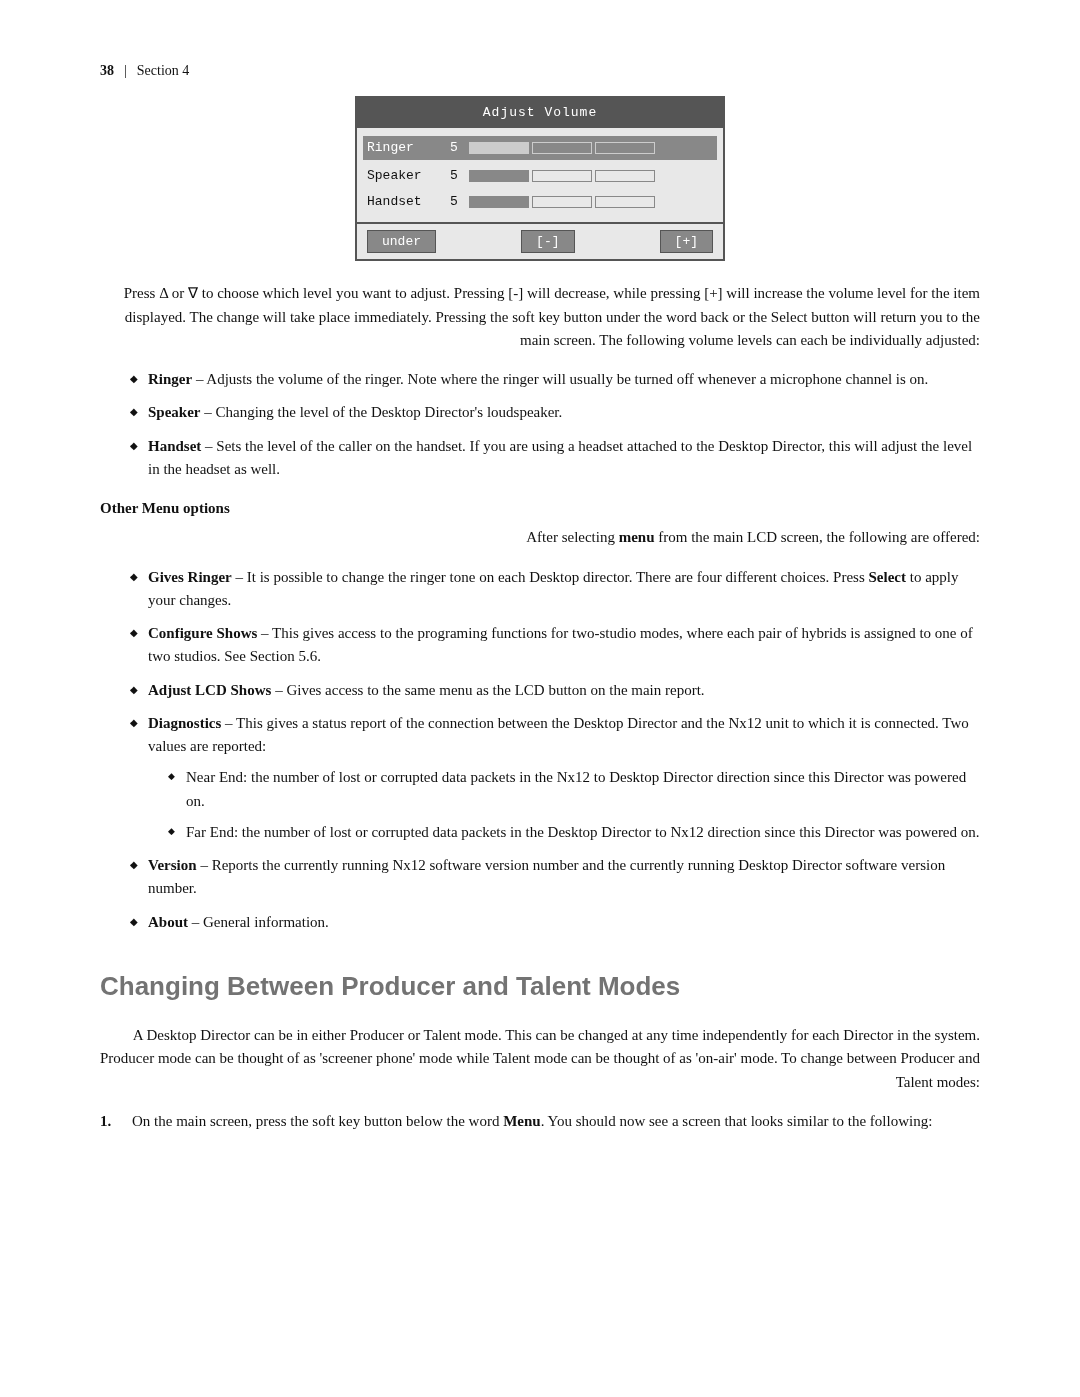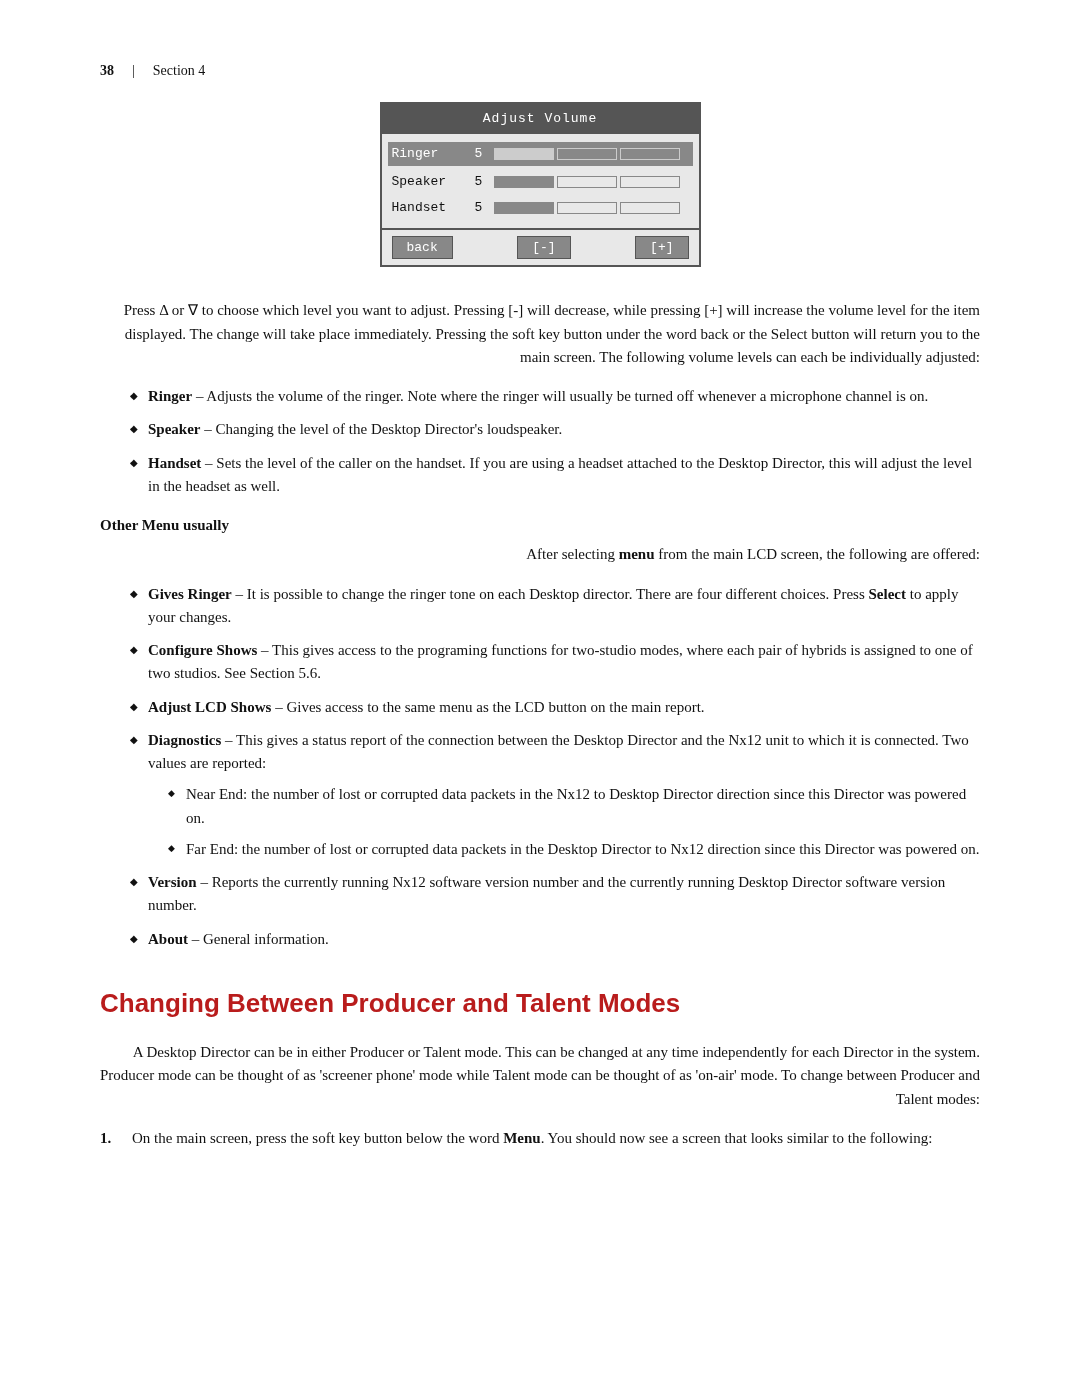--- a/index.html
+++ b/index.html
@@ -11,40 +11,40 @@
       color: #111111;
       width: 1080px;
       min-height: 1397px;
       padding: 60px 100px 80px 100px;
     }
 
     .page-header {
       font-family: Georgia, serif;
       font-size: 14px;
       font-weight: bold;
-      margin-bottom: 20px;
+      margin-bottom: 14px;
       display: flex;
       align-items: center;
-      gap: 18px;
+      gap: 10px;
     }
     .page-header .page-num {
       font-weight: bold;
     }
     .page-header .divider {
       font-weight: normal;
     }
     .page-header .section-label {
       font-weight: normal;
     }
 
     
     .lcd-widget {
       border: 2px solid #555;
-      width: 321px;
-      margin: 0 auto 32px auto;
+      width: 370px;
+      margin: 0 auto 21px auto;
       background: #e8e8e8;
       font-family: 'Courier New', Courier, monospace;
       font-size: 13px;
     }
     .lcd-title-bar {
       background: #555555;
       color: #ffffff;
       text-align: center;
       padding: 5px 8px;
       font-family: 'Courier New', Courier, monospace;
@@ -173,21 +173,21 @@
       margin-top: 4px;
     }
 
     
     .section-heading {
       font-family: 'Helvetica Neue', Arial, sans-serif;
       font-size: 26px;
       font-weight: bold;
       margin: 32px 0 18px 0;
       border-bottom: none;
-      color: #b91c1c;
+      color: #737373;
     }
 
     
     .numbered-list {
       list-style: none;
       margin: 0 0 16px 0;
     }
     .numbered-list li {
       display: flex;
       gap: 12px;
@@ -238,41 +238,41 @@
       <span class="lcd-row-num">5</span>
       <div class="lcd-bar-container">
         <div class="lcd-bar-filled" style="width:60px;"></div>
         <div class="lcd-bar-empty" style="width:60px;"></div>
         <div class="lcd-bar-empty" style="width:60px;"></div>
       </div>
     </div>
 
   </div>
   <div class="lcd-buttons">
-    <button class="lcd-btn">back</button>
+    <button class="lcd-btn">under</button>
     <button class="lcd-btn">[-]</button>
     <button class="lcd-btn">[+]</button>
   </div>
 </div>
 
 <p class="body-text">Press Δ or ∇ to choose which level you want to adjust. Pressing [-] will decrease, while pressing [+] will increase the volume level for the item displayed. The change will take place immediately. Pressing the soft key button under the word back or the Select button will return you to the main screen. The following volume levels can each be individually adjusted:</p>
 
 <ul class="bullet-list">
   <li>
     <span class="term">Ringer</span><span> – Adjusts the volume of the ringer. Note where the ringer will usually be turned off whenever a microphone channel is on.</span>
   </li>
   <li>
     <span class="term">Speaker</span><span> – Changing the level of the Desktop Director's loudspeaker.</span>
   </li>
   <li>
     <span class="term">Handset</span><span> – Sets the level of the caller on the handset. If you are using a headset attached to the Desktop Director, this will adjust the level in the headset as well.</span>
   </li>
 </ul>
 
-<p class="subheading">Other Menu usually</p>
+<p class="subheading">Other Menu options</p>
 <p class="body-text">After selecting <strong>menu</strong> from the main LCD screen, the following are offered:</p>
 
 <ul class="bullet-list">
   <li>
     <span class="term">Gives Ringer</span><span> – It is possible to change the ringer tone on each Desktop director. There are four different choices. Press <strong>Select</strong> to apply your changes.</span>
   </li>
   <li>
     <span class="term">Configure Shows</span><span> – This gives access to the programing functions for two-studio modes, where each pair of hybrids is assigned to one of two studios. See Section 5.6.</span>
   </li>
   <li>

